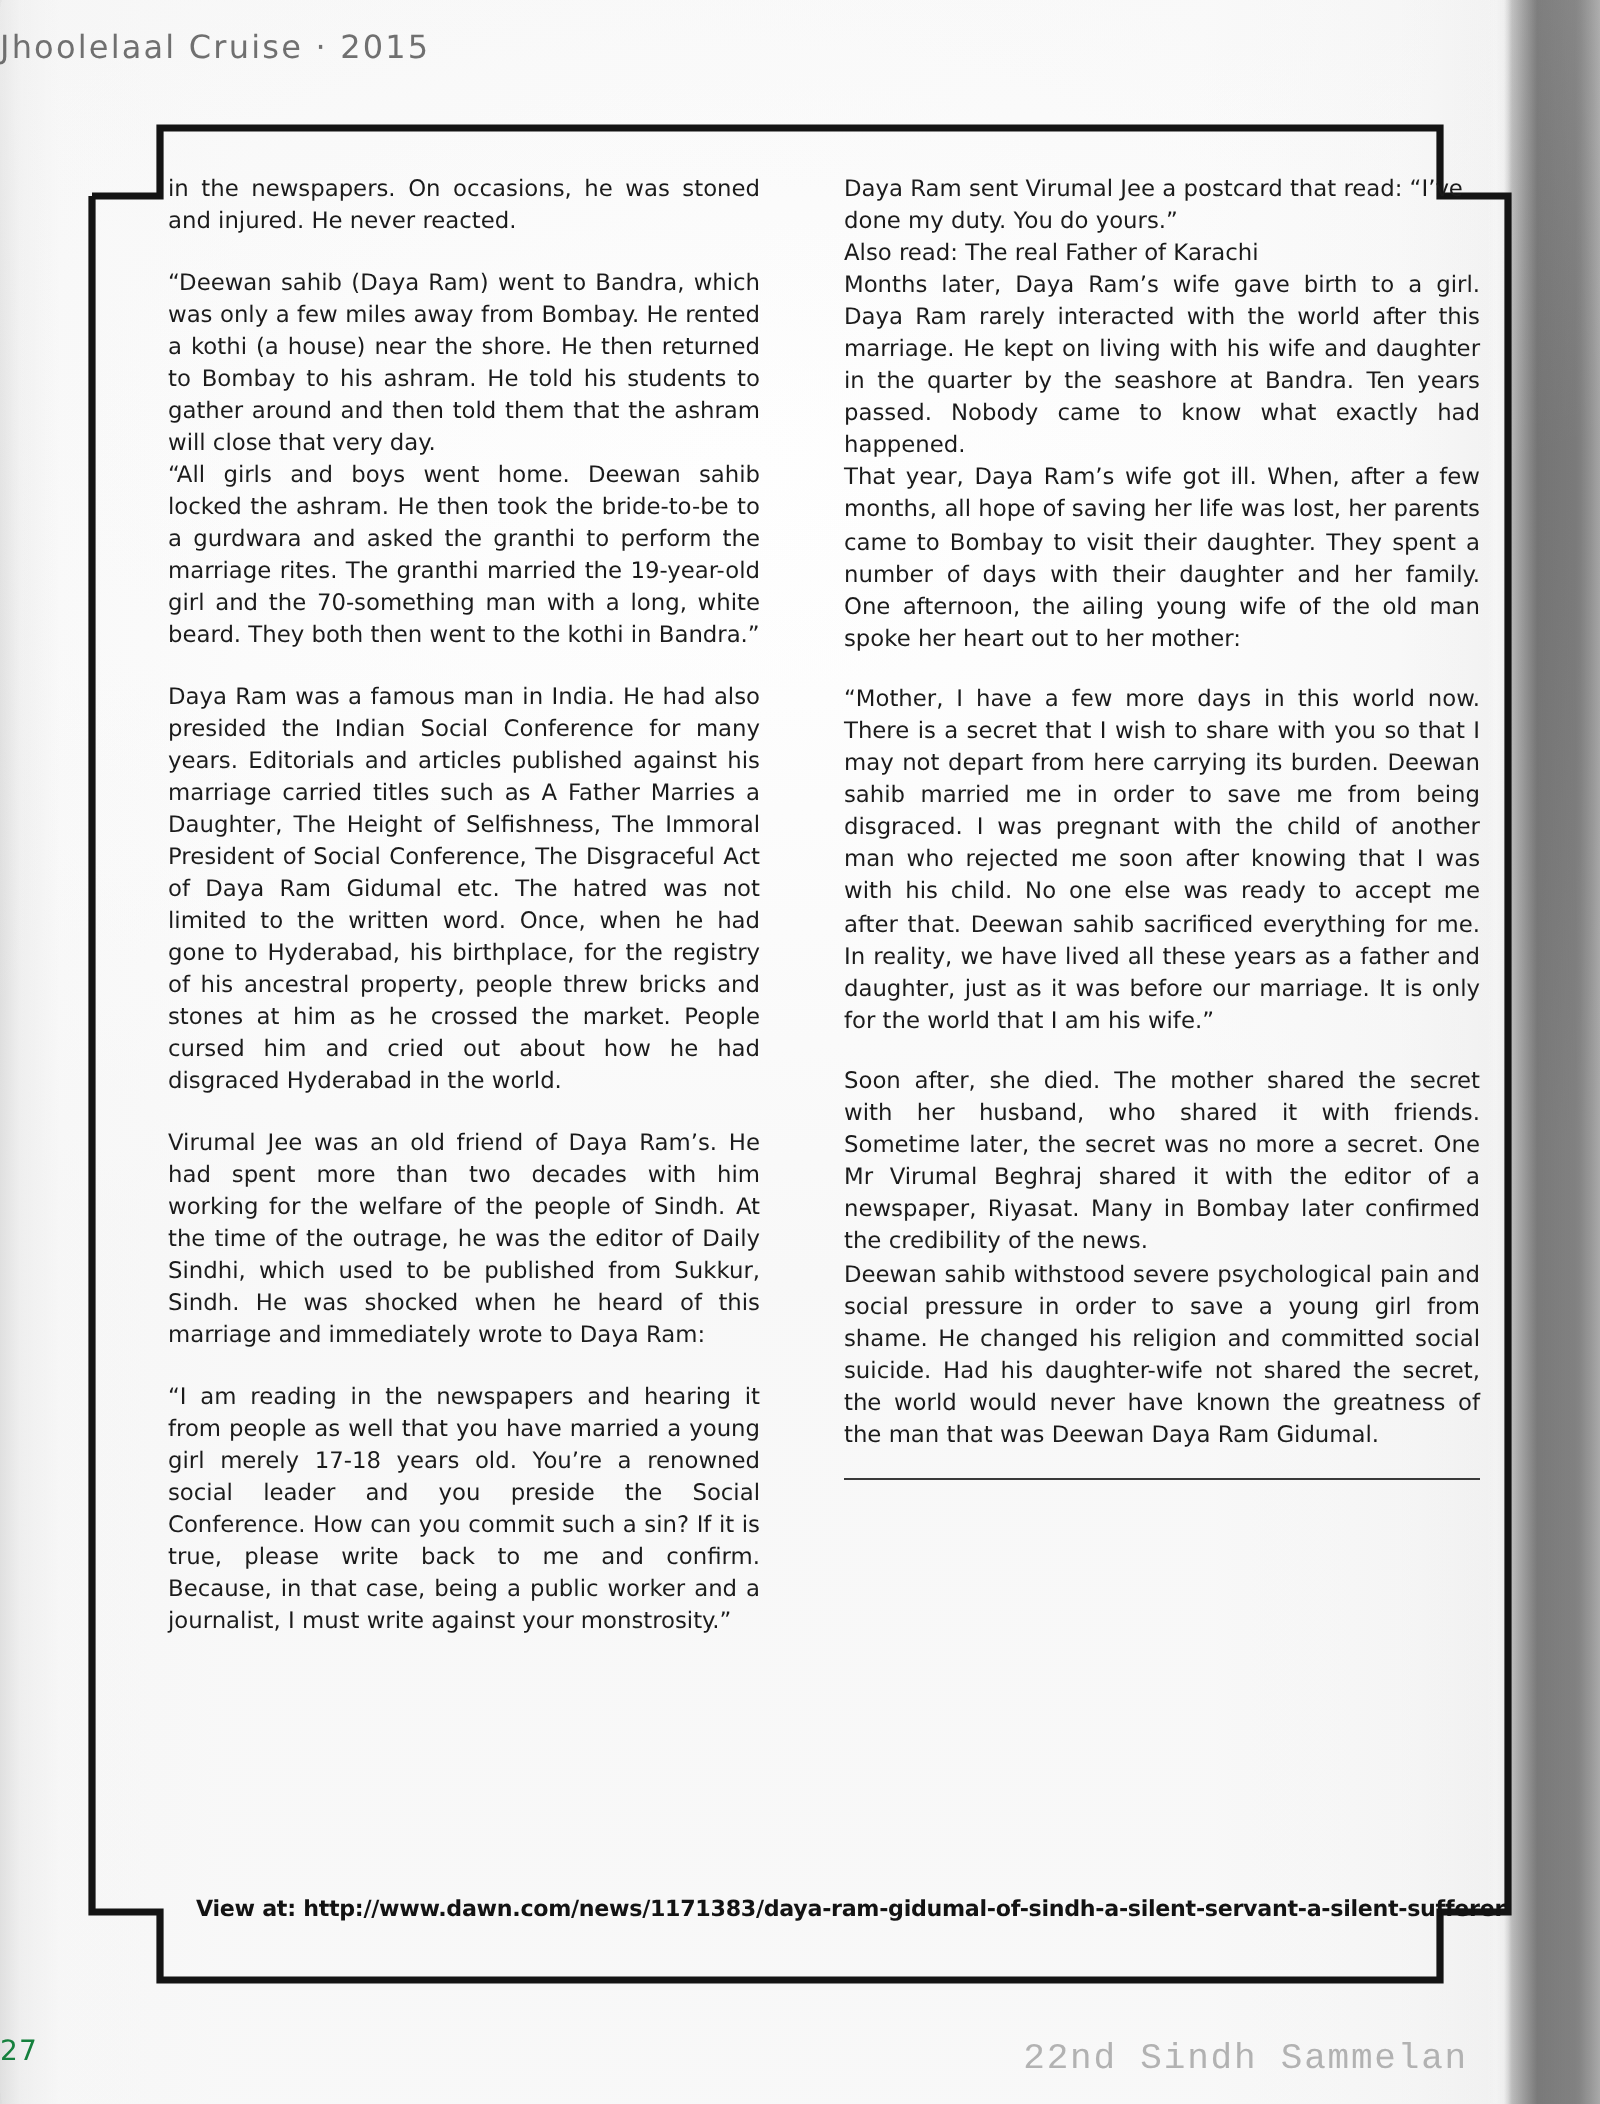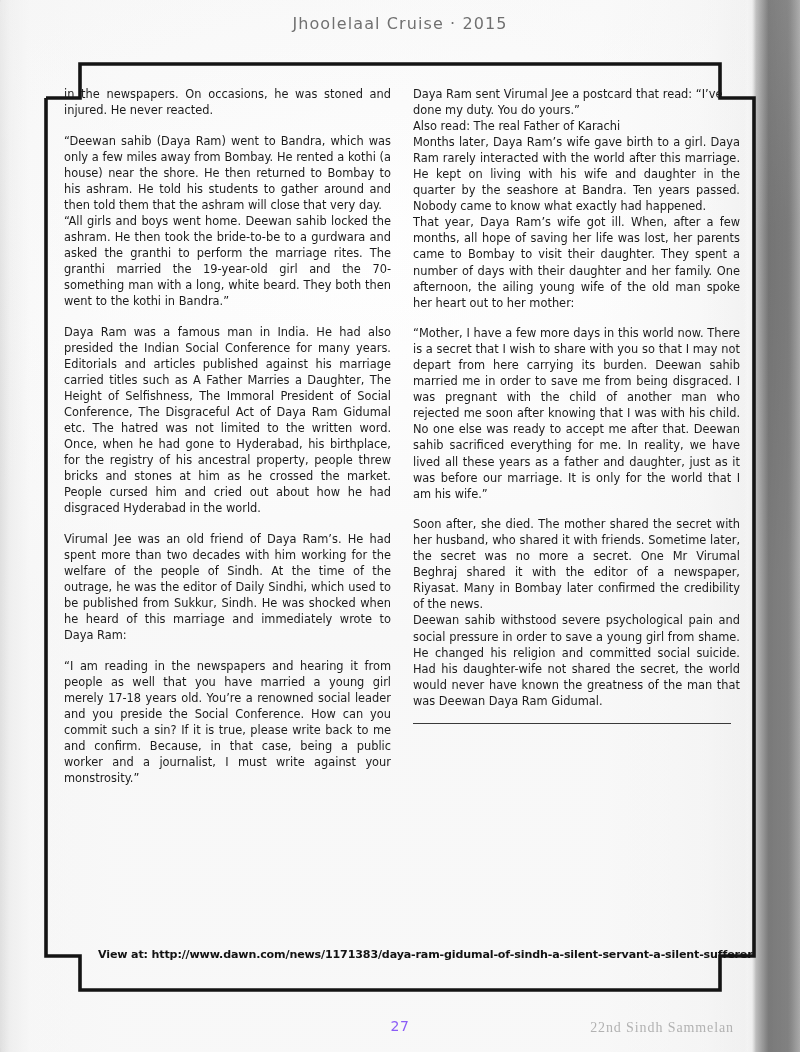--- a/index.html
+++ b/index.html
@@ -51,21 +51,20 @@
     background: linear-gradient(to right,
       rgba(0,0,0,0) 0%, rgba(0,0,0,0.05) 18%,
       rgba(0,0,0,0.40) 44%, rgba(0,0,0,0.34) 78%, rgba(0,0,0,0.20) 100%);
     pointer-events: none;
   }
 
   
   #running-header {
     position: absolute;
     top: 14px; left: 0; right: 0;
-    text-align: center;
     font-family: "DejaVu Sans", sans-serif;
     font-size: 16px;
     letter-spacing: 1.1px;
     color: #5e5e5e;
     opacity: .88;
   }
 
   
   #frame {
     position: absolute;
@@ -78,21 +77,21 @@
 
   
   #article {
     position: absolute;
     left: 64px;
     top: 86px;
     width: 676px;
     display: flex;
     gap: 22px;
   }
-  .column { width: 327px; }
+  .column { width: 327px; margin-left: 20px; }
 
   .para {
     font-family: "DejaVu Sans", sans-serif;
     font-size: 11.4px;
     line-height: 16.05px;
     color: #1b1b1b;
     text-align: justify;
     margin: 0 0 14.5px 0;
     -webkit-hyphens: none;
     hyphens: none;
@@ -126,32 +125,31 @@
     font-weight: bold;
     color: #131313;
     letter-spacing: -0.15px;
     white-space: nowrap;
   }
 
   
   #page-number {
     position: absolute;
     top: 1018px; left: 0; right: 0;
-    text-align: center;
     font-family: "DejaVu Sans", sans-serif;
     font-size: 14px;
-    color: #8b5cf6;
+    color: #15803d;
     letter-spacing: .6px;
   }
   #footer-right {
     position: absolute;
     top: 1020px;
     right: 66px;
-    font-family: Liberation Serif, serif;
-    font-size: 14px;
+    font-family: Liberation Mono, monospace;
+    font-size: 18px;
     letter-spacing: .9px;
     color: #b2b2b2;
   }
 </style>
 </head>
 <body>
 
 <div id="page">
   <div id="paper-tint"></div>
   <div id="scan-streaks"></div>

